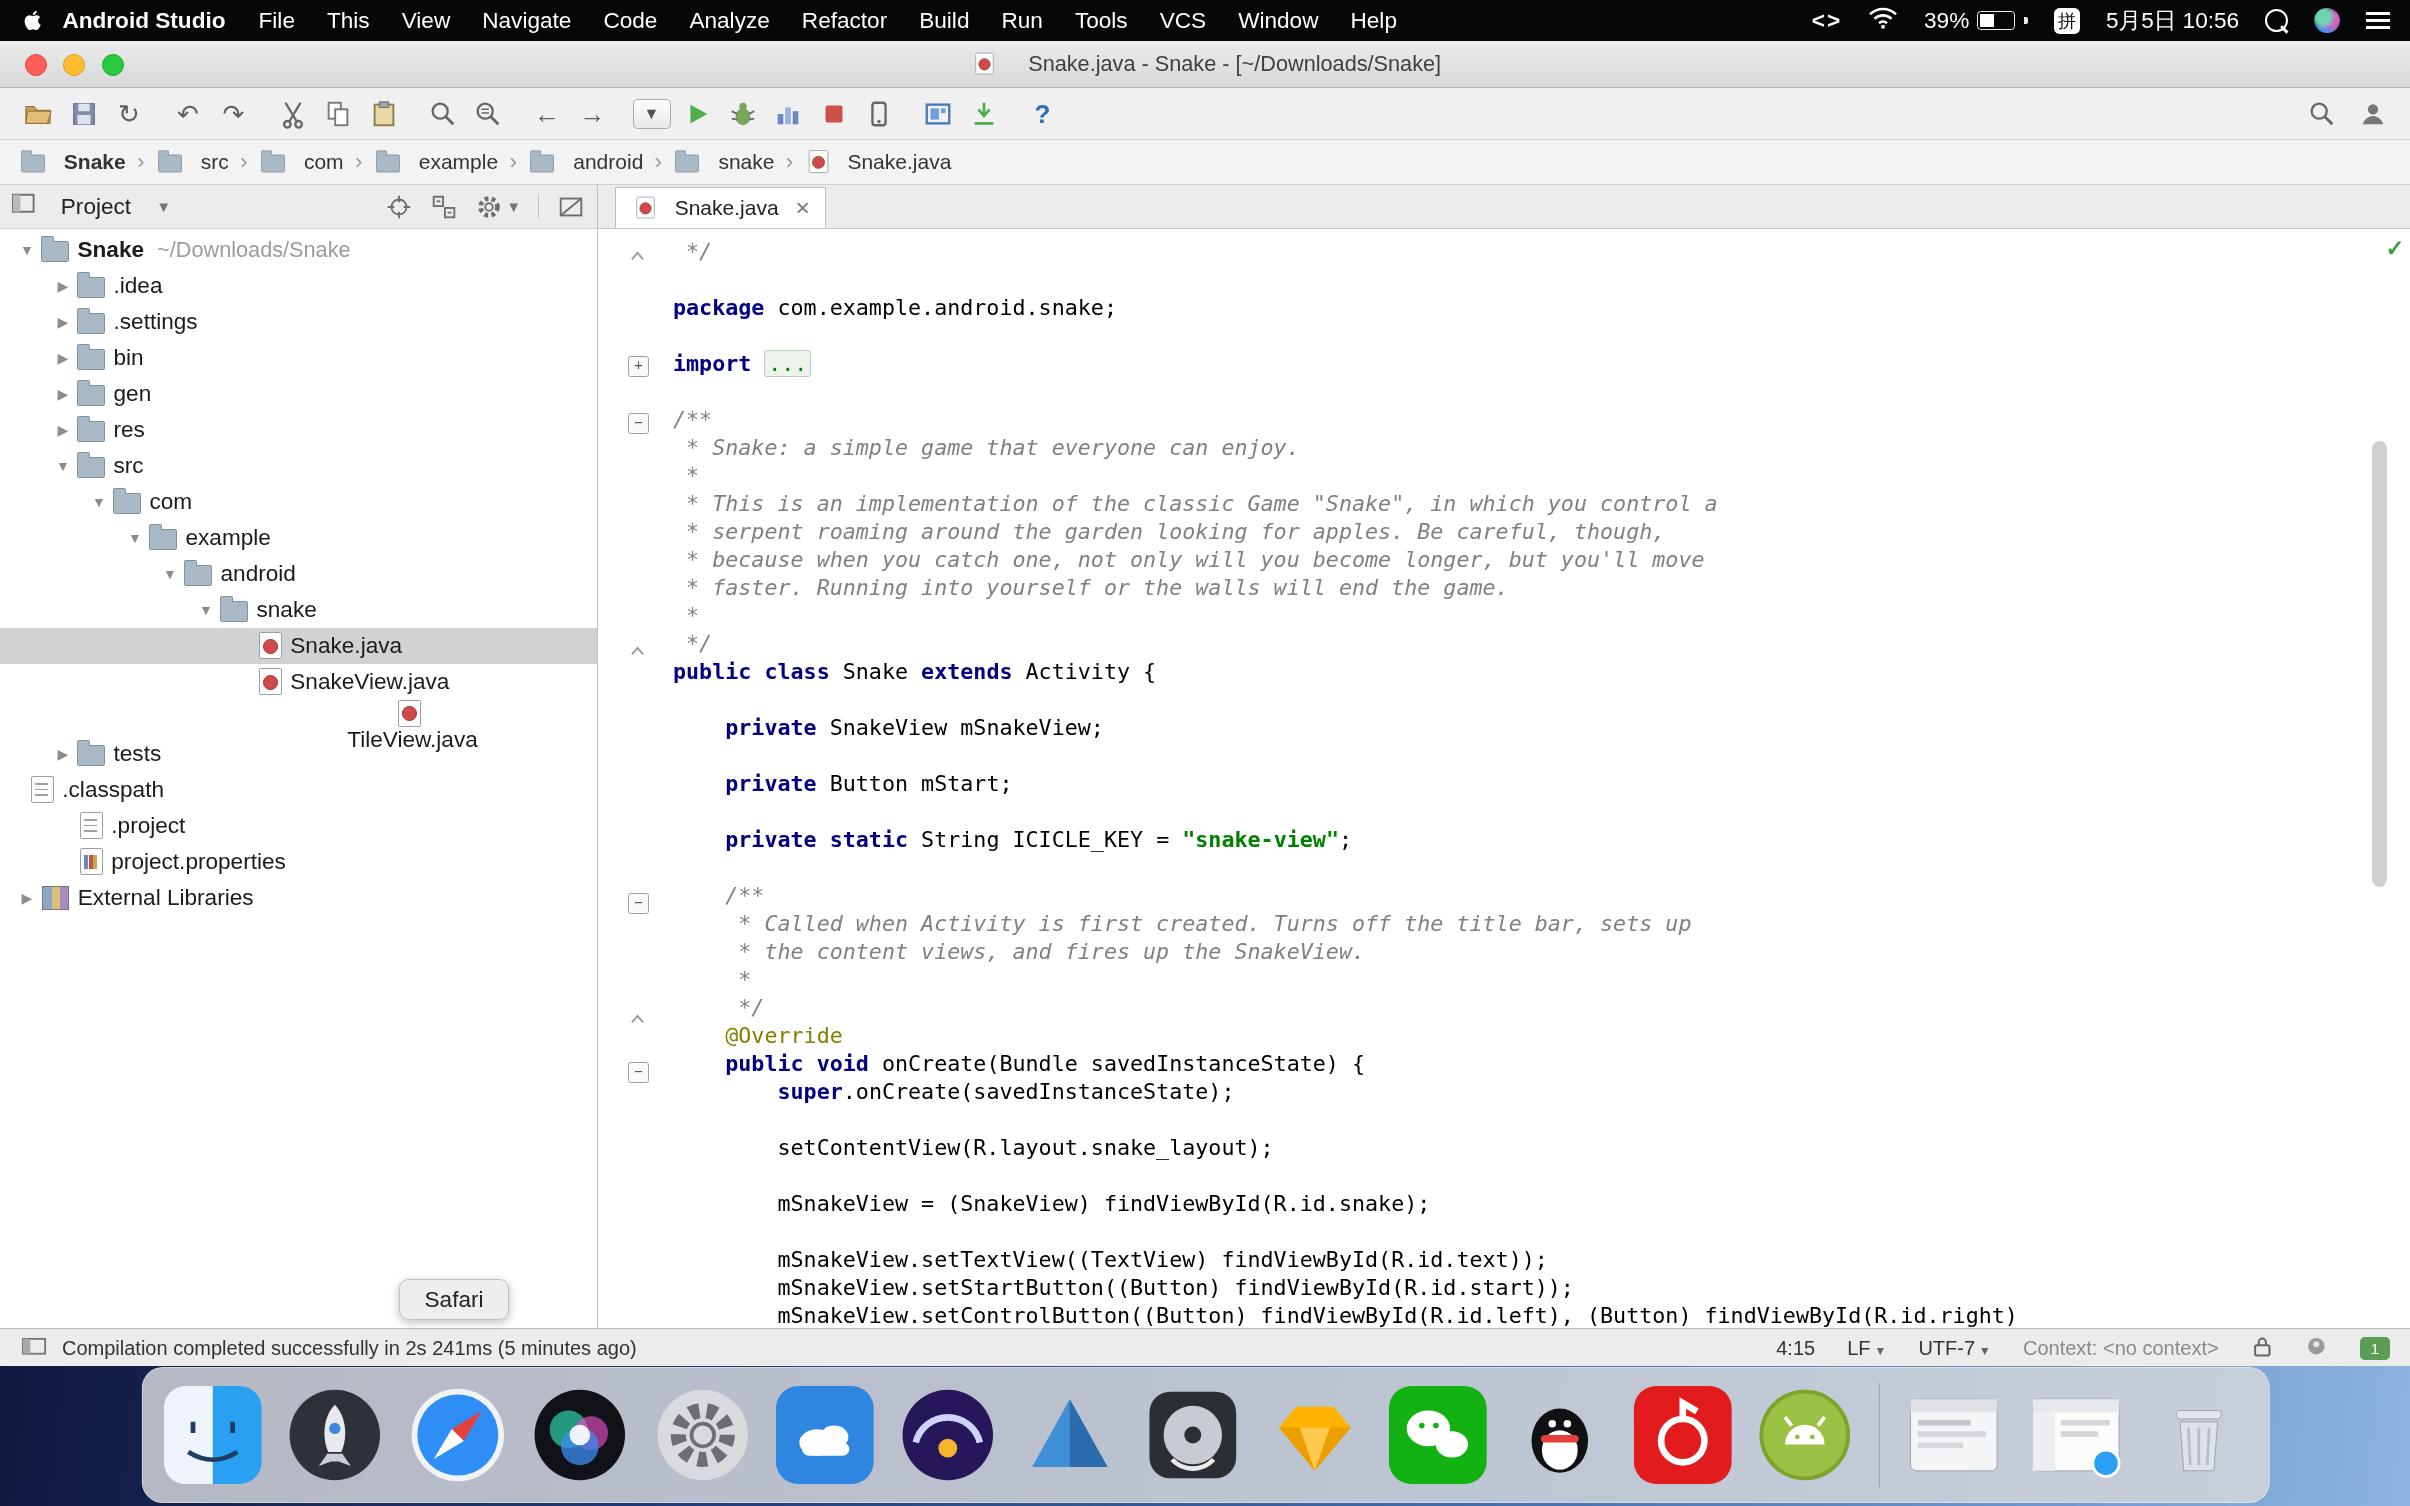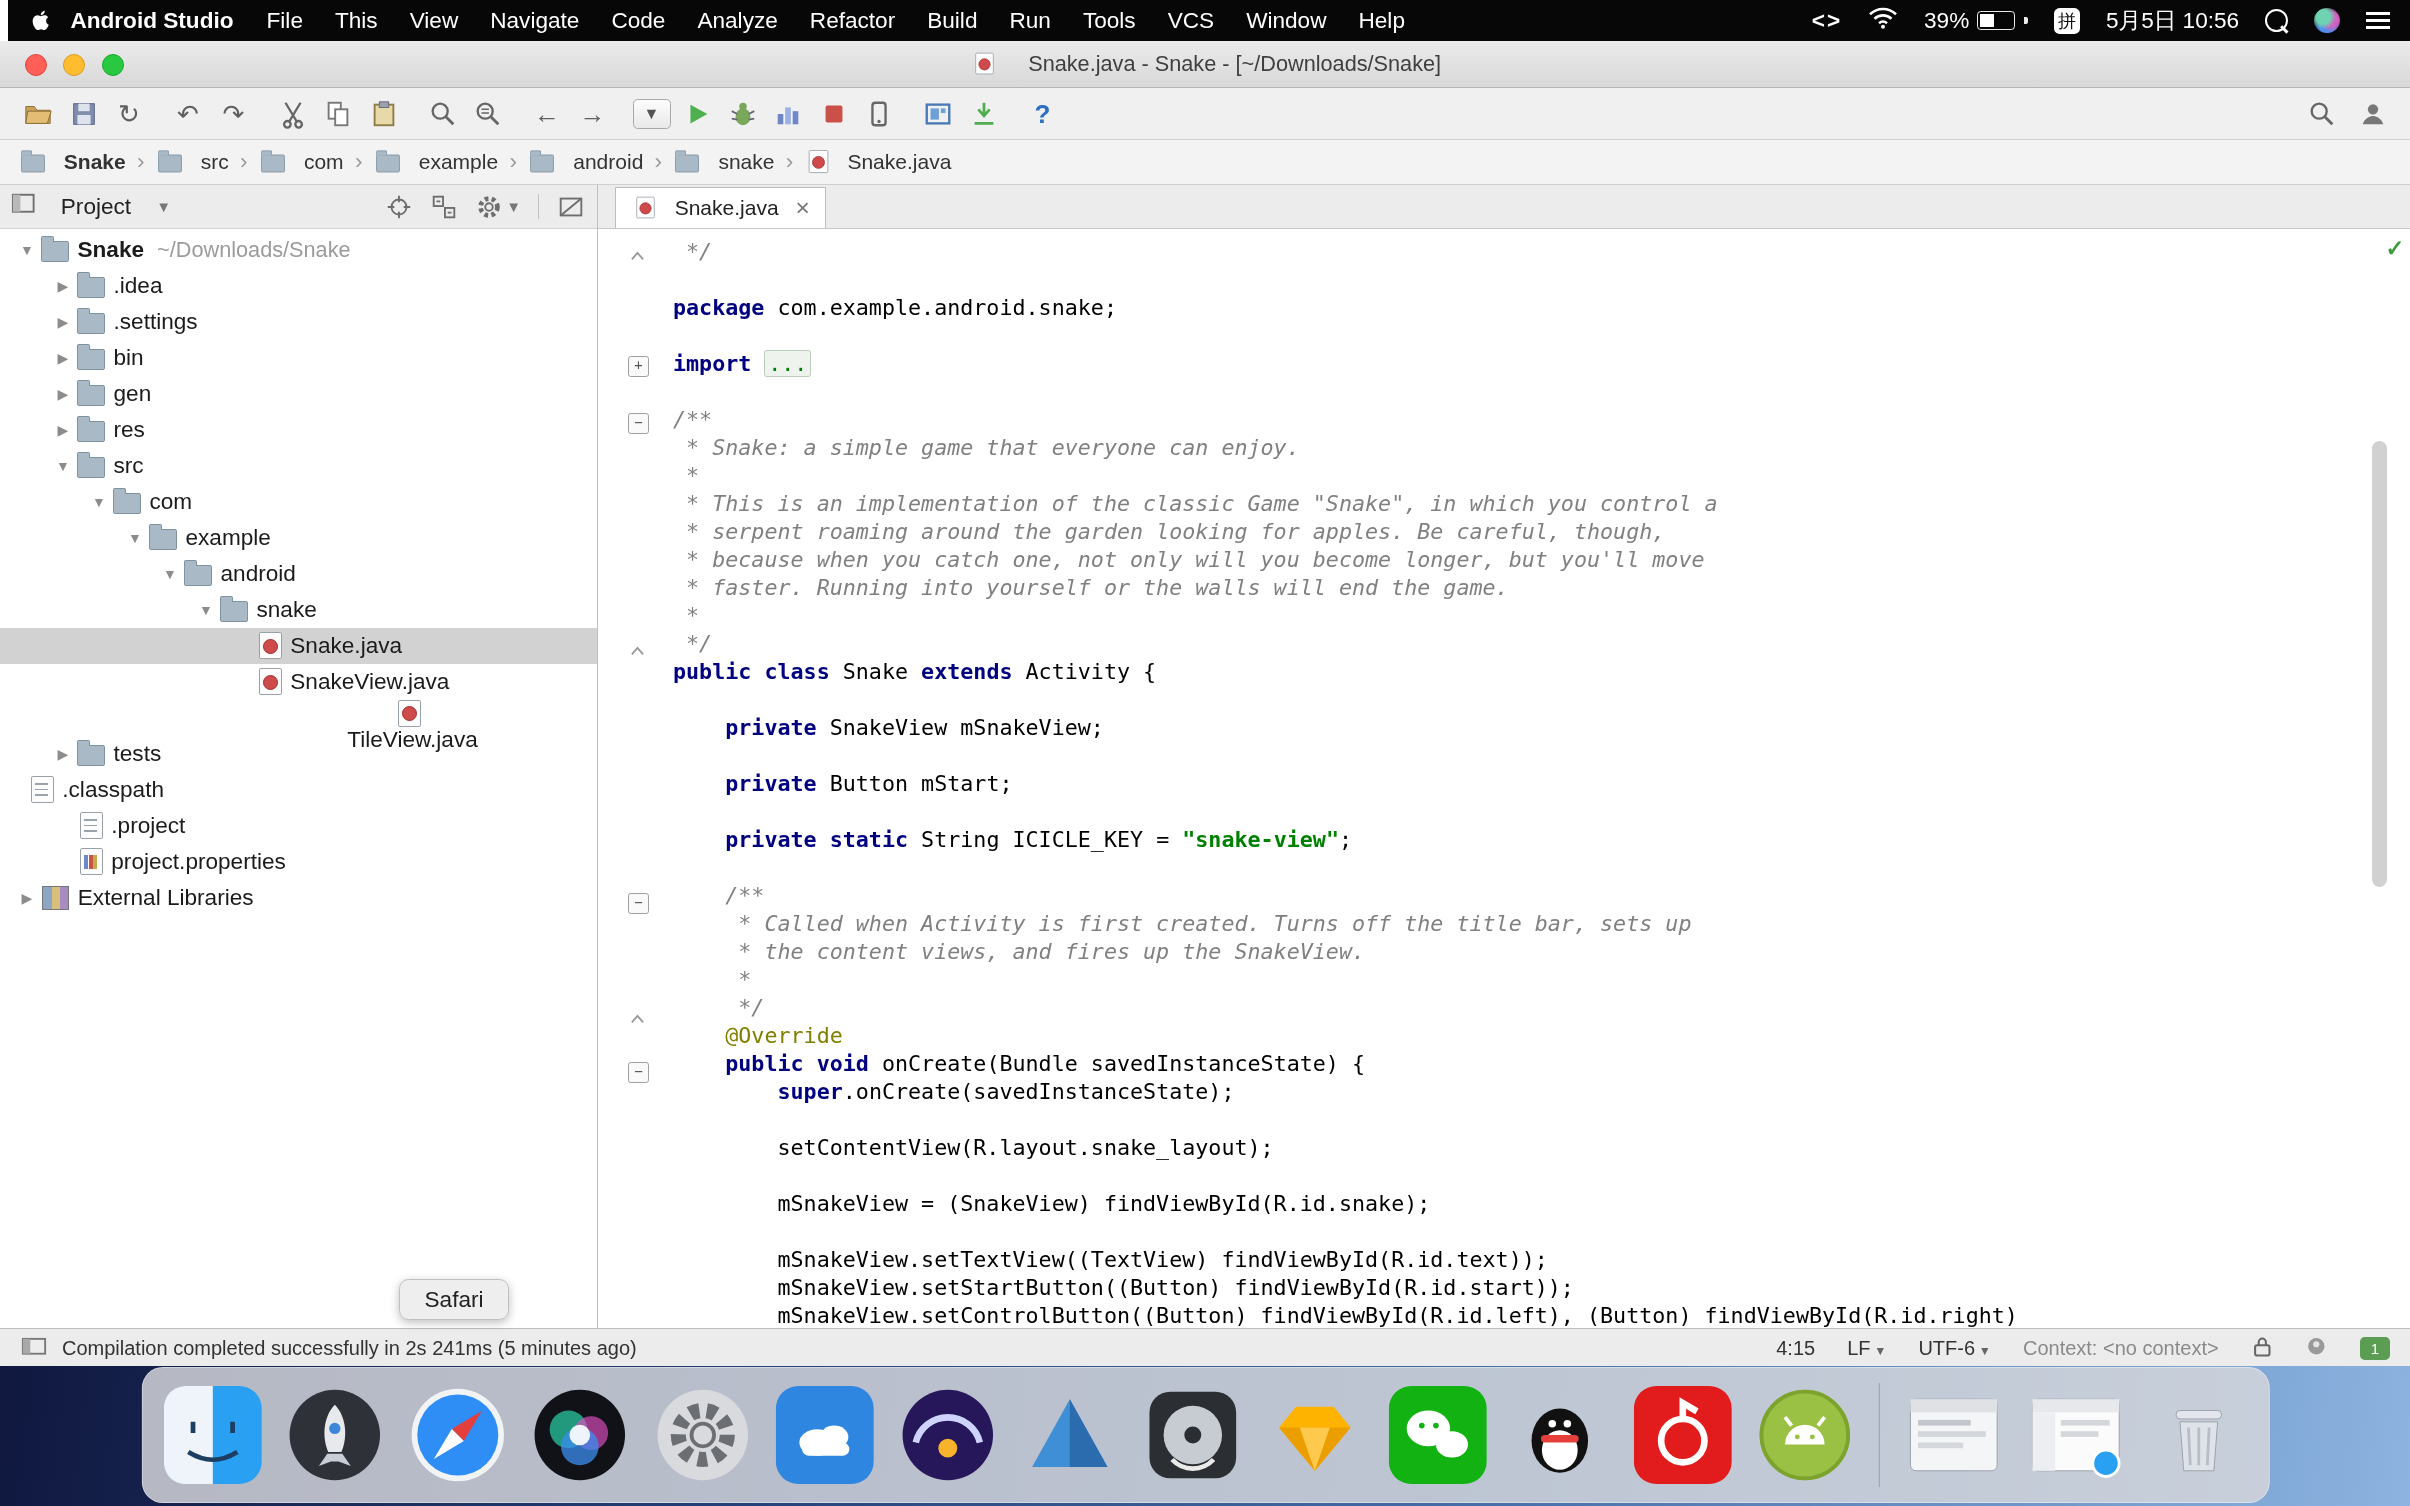--- a/index.html
+++ b/index.html
@@ -1,20 +1,20 @@
 <!DOCTYPE html>
 <html style="font-size:15px"><head>
 <meta charset="utf-8">
 <style>
   html,body{margin:0;padding:0;background:#000;}
   .screen{position:relative;width:2411px;height:1507px;overflow:hidden;background:#fff;
           font-family:"Liberation Sans",sans-serif;-webkit-font-smoothing:antialiased;}
 
   
-  .menubar{position:absolute;top:0;left:8px;right:0;height:41px;background:#070707;color:#fff;
+  .menubar{position:absolute;top:0;left:0;right:0;height:41px;background:#070707;color:#fff;
            display:flex;align-items:center;font-size:22.6px;padding:0 21px;z-index:30;}
   .mb-apple{display:flex;align-items:center;margin-right:5.6px;}
   .mb-app{font-weight:bold;padding:0 17px 0 11.3px;}
   .mb-menus{display:flex;align-items:center;}
   .mb-item{padding:0 16px;cursor:default;}
   .mb-right{margin-left:auto;display:flex;align-items:center;gap:26px;}
   .mb-code{font-weight:bold;letter-spacing:1.9px;}
   .mb-batt-wrap{display:flex;align-items:center;gap:7.5px;}
   .mb-batt{position:relative;width:36px;height:17px;border:1.9px solid rgba(255,255,255,.92);border-radius:3.8px;}
   .mb-batt-fill{position:absolute;left:1.9px;top:1.9px;bottom:1.9px;width:39%;background:#fff;}
@@ -559,21 +559,21 @@
       <span>
         <svg width="26" height="22.6" viewBox="0 0 28 24">
             <rect x="2" y="4" width="24" height="16" fill="none" stroke="#777" stroke-width="2"></rect>
             <rect x="2" y="4" width="8" height="16" fill="#a8a8a8"></rect>
           </svg>
       </span>
       <span class="sb-msg">Compilation completed successfully in 2s 241ms (5 minutes ago)</span>
       <div class="sb-right">
         <span>4:15</span>
         <span><span>LF</span><span class="sb-caret">▼</span></span>
-        <span><span>UTF-6</span><span class="sb-caret">▼</span></span>
+        <span><span>UTF-7</span><span class="sb-caret">▼</span></span>
         <span class="sb-context">Context: &lt;no context&gt;</span>
         <span>
           <svg width="22.6" height="22.6" viewBox="0 0 22 22">
               <rect x="4" y="10" width="14" height="10" rx="2" fill="none" stroke="#666" stroke-width="2"></rect>
               <path d="M7.5 10V7a3.5 3.5 0 0 1 7 0v3" fill="none" stroke="#666" stroke-width="2"></path>
             </svg>
         </span>
         <span>
           <svg width="22.6" height="22.6" viewBox="0 0 22 22">
               <circle cx="11" cy="11" r="8" fill="#9a9a9a"></circle>

